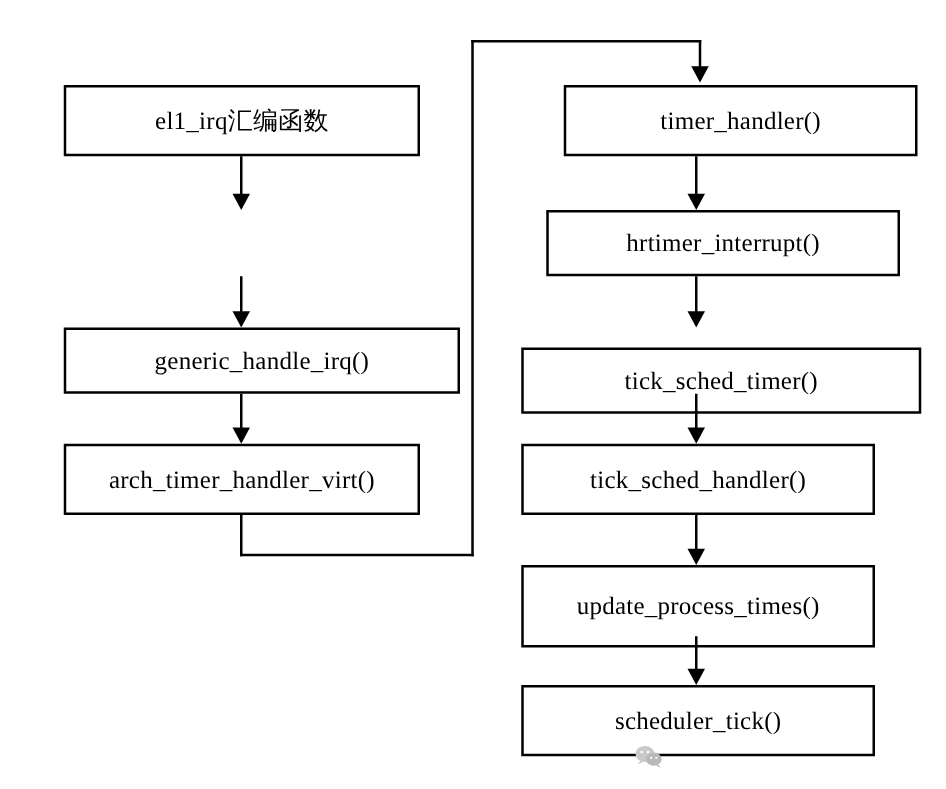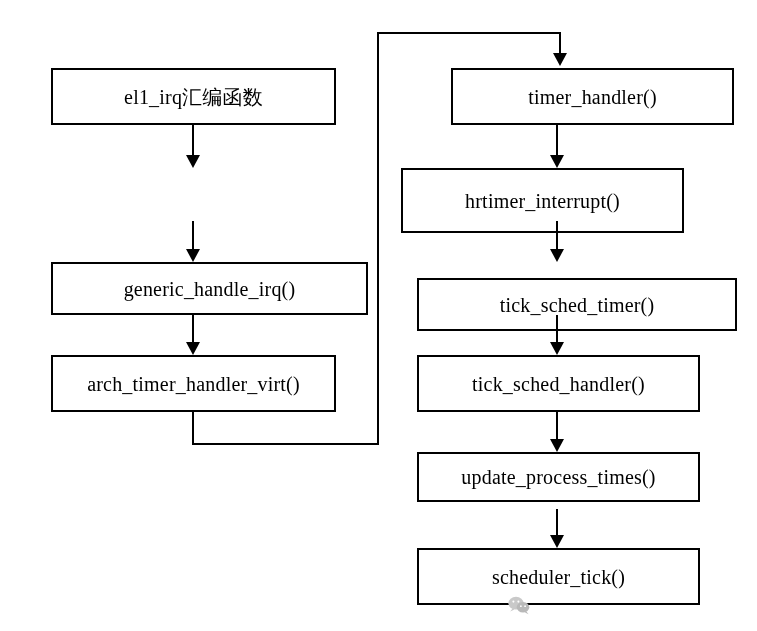--- a/index.html
+++ b/index.html
@@ -102,33 +102,33 @@
   </div>
 
   <div class="node" style="left:51px; top:355px; width:285px; height:57px;">
     <span class="node-label">arch_timer_handler_virt()</span>
   </div>
 
   <div class="node" style="left:417px; top:68px; width:283px; height:57px;margin-left:34px;">
     <span class="node-label">timer_handler()</span>
   </div>
 
-  <div class="node" style="left:401px; top:168px; width:283px; height:65px;">
+  <div class="node" style="left:437px; top:168px; width:283px; height:53px;">
     <span class="node-label">hrtimer_interrupt()</span>
   </div>
 
   <div class="node" style="left:417px; top:278px; width:320px; height:53px;">
     <span class="node-label">tick_sched_timer()</span>
   </div>
 
   <div class="node" style="left:417px; top:355px; width:283px; height:57px;">
     <span class="node-label">tick_sched_handler()</span>
   </div>
 
-  <div class="node" style="left:417px; top:452px; width:283px; height:50px;">
+  <div class="node" style="left:417px; top:452px; width:283px; height:66px;">
     <span class="node-label">update_process_times()</span>
   </div>
 
   <div class="node" style="left:417px; top:548px; width:283px; height:57px;">
     <span class="node-label">scheduler_tick()</span>
   </div>
 
   <div class="edge-v" style="left:192px; top:125px; height:32px;"></div>
   <div class="arrowhead" style="left:186px; top:155px;"></div>
 

